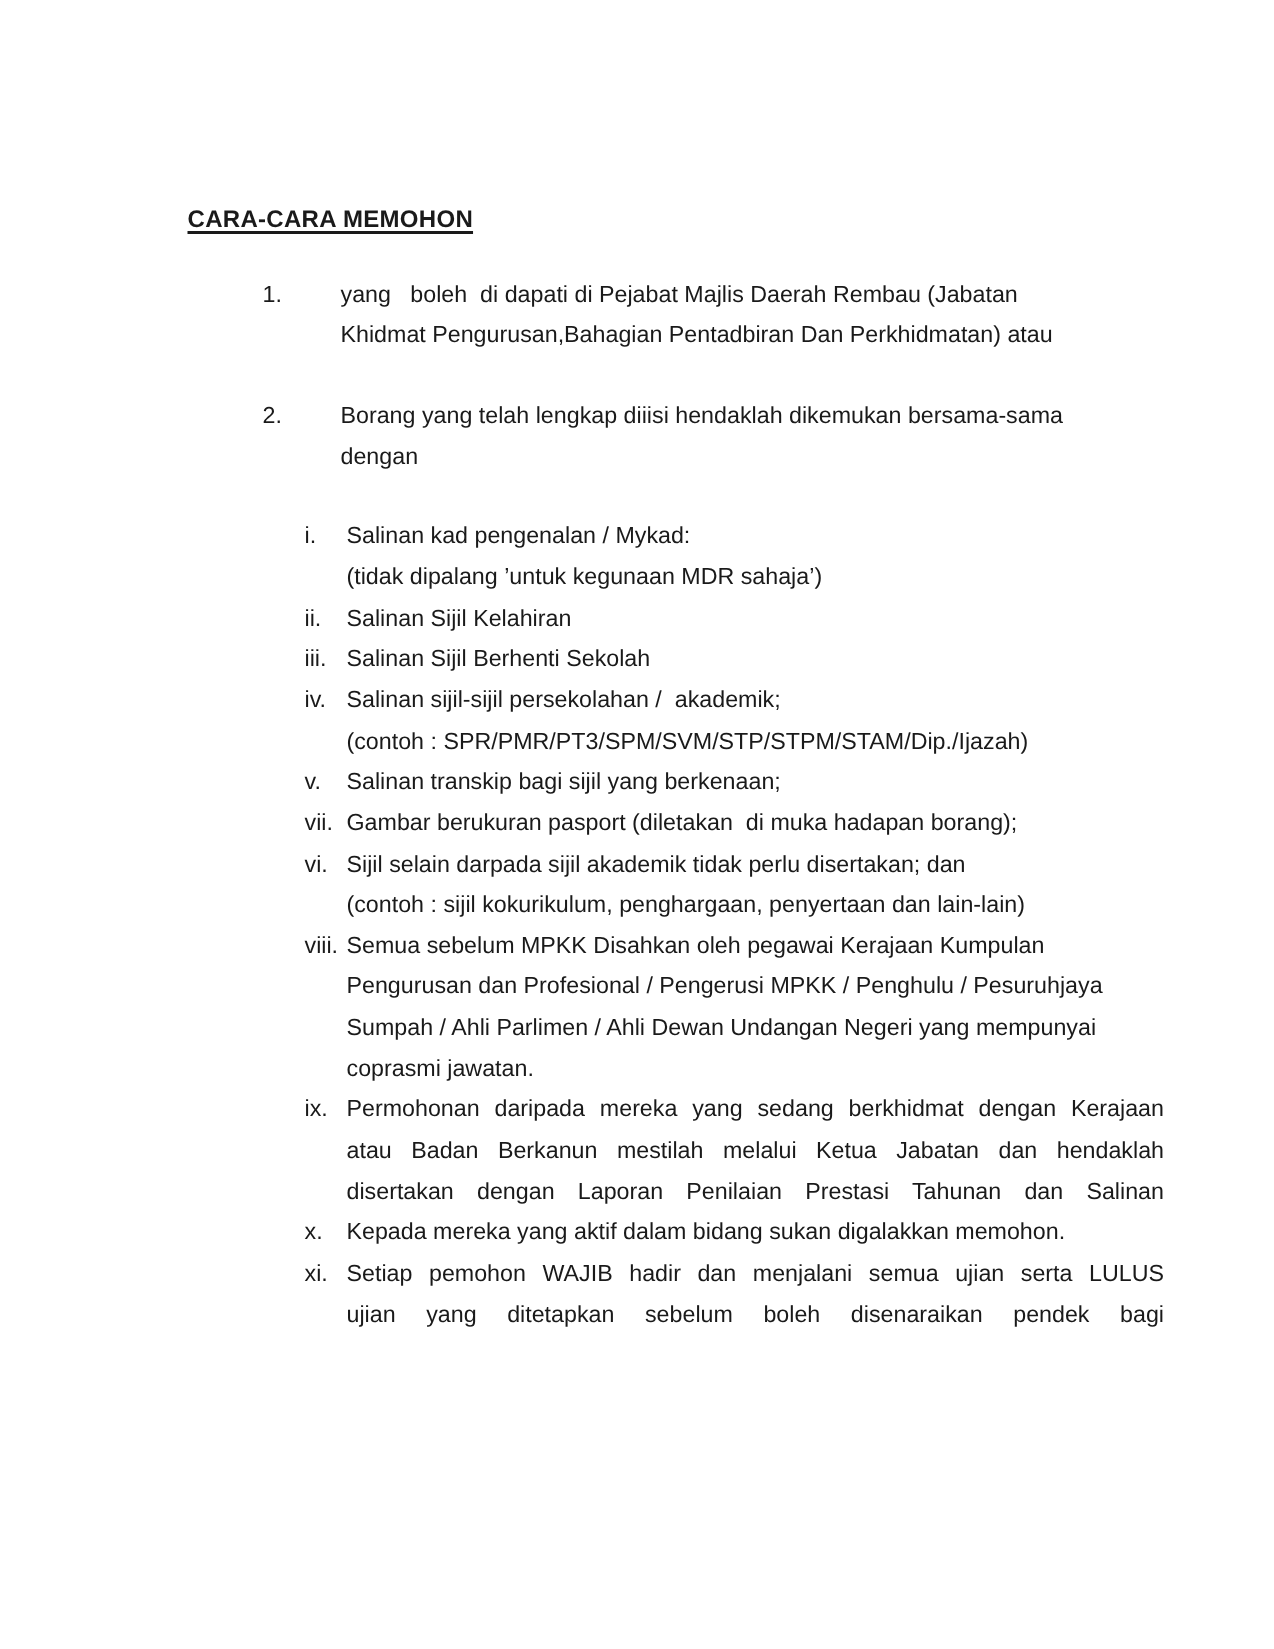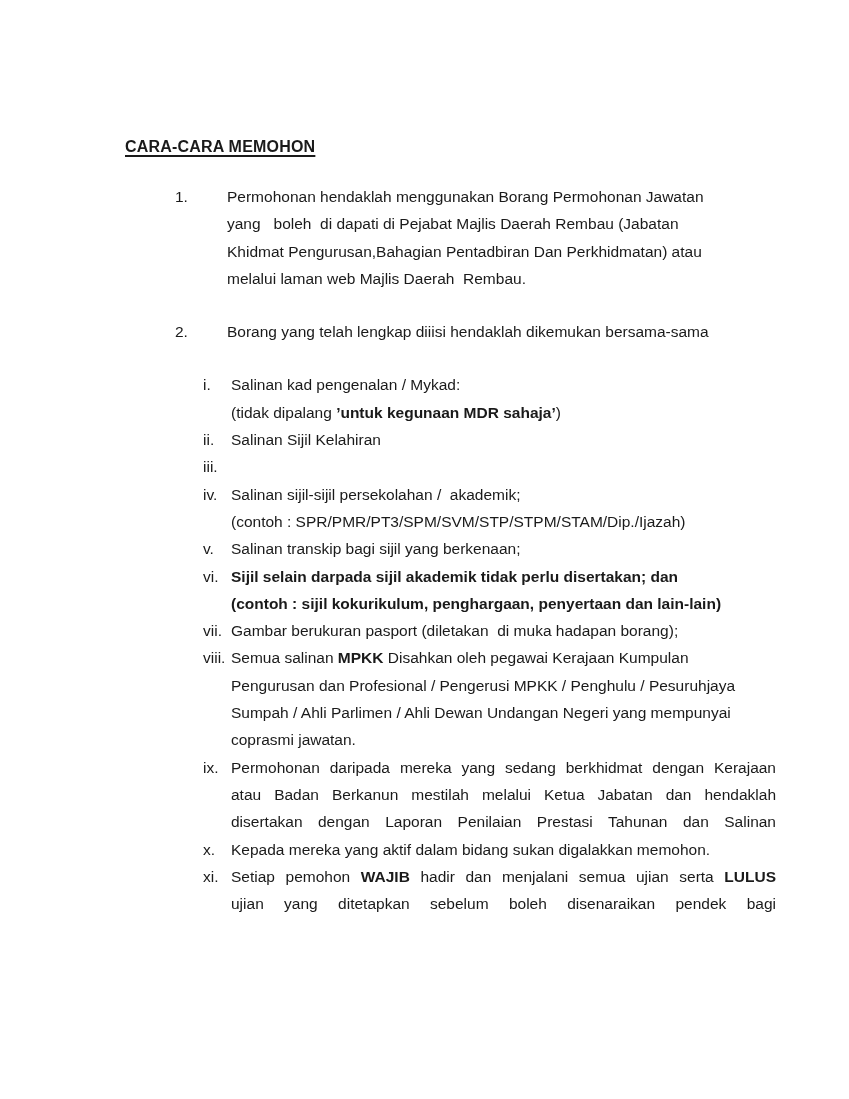--- a/index.html
+++ b/index.html
@@ -33,92 +33,94 @@
   .line {
     height: 27.3px;
     line-height: 27.3px;
     white-space: pre;
   }
   .line.just {
     white-space: normal;
     text-align: justify;
     text-align-last: justify;
   }
-  .b { font-weight: bold; margin-top: 13px; }
+  .b { font-weight: normal; margin-top: 13px; }
 </style>
 </head>
 <body>
 
 <div class="page">
   <div class="content">
     <h1 class="title">CARA-CARA MEMOHON</h1>
     <div id="main-items">
         <div class="main-item">
           <div class="num">1.</div>
           <div class="text">
-            <div class="line">Permohonan hendaklah menggunakan Borang Permohonan Jawatan</div>
             <div class="line">yang   boleh  di dapati di Pejabat Majlis Daerah Rembau (Jabatan</div>
             <div class="line">Khidmat Pengurusan,Bahagian Pentadbiran Dan Perkhidmatan) atau</div>
-            <div class="line">melalui laman web Majlis Daerah  Rembau.</div>
           </div>
         </div>
         <div class="main-item">
           <div class="num">2.</div>
           <div class="text">
             <div class="line">Borang yang telah lengkap diiisi hendaklah dikemukan bersama-sama</div>
+            <div class="line">dengan</div>
           </div>
         </div>
       </div>
     <div id="sub-items">
         <div class="sub-item">
           <div class="num">i.</div>
           <div class="text">
             <div class="line"><span>Salinan kad pengenalan / Mykad:</span></div>
             <div class="line"><span>(tidak dipalang </span><span class="b">’untuk kegunaan MDR sahaja’</span><span>)</span></div>
           </div>
         </div>
         <div class="sub-item">
           <div class="num">ii.</div>
           <div class="text">
             <div class="line"><span>Salinan Sijil Kelahiran</span></div>
           </div>
         </div>
         <div class="sub-item">
           <div class="num">iii.</div>
+          <div class="text">
+            <div class="line"><span>Salinan Sijil Berhenti Sekolah</span></div>
+          </div>
         </div>
         <div class="sub-item">
           <div class="num">iv.</div>
           <div class="text">
             <div class="line"><span>Salinan sijil-sijil persekolahan /  akademik;</span></div>
             <div class="line"><span>(contoh : SPR/PMR/PT3/SPM/SVM/STP/STPM/STAM/Dip./Ijazah)</span></div>
           </div>
         </div>
         <div class="sub-item">
           <div class="num">v.</div>
           <div class="text">
             <div class="line"><span>Salinan transkip bagi sijil yang berkenaan;</span></div>
           </div>
         </div>
         <div class="sub-item">
+          <div class="num">vii.</div>
+          <div class="text">
+            <div class="line"><span>Gambar berukuran pasport (diletakan  di muka hadapan borang);</span></div>
+          </div>
+        </div>
+        <div class="sub-item">
           <div class="num">vi.</div>
           <div class="text">
             <div class="line"><span class="b">Sijil selain darpada sijil akademik tidak perlu disertakan; dan</span></div>
             <div class="line"><span class="b">(contoh : sijil kokurikulum, penghargaan, penyertaan dan lain-lain)</span></div>
           </div>
         </div>
         <div class="sub-item">
-          <div class="num">vii.</div>
-          <div class="text">
-            <div class="line"><span>Gambar berukuran pasport (diletakan  di muka hadapan borang);</span></div>
-          </div>
-        </div>
-        <div class="sub-item">
           <div class="num">viii.</div>
           <div class="text">
-            <div class="line"><span>Semua salinan </span><span class="b">MPKK</span><span> Disahkan oleh pegawai Kerajaan Kumpulan</span></div>
+            <div class="line"><span>Semua sebelum </span><span class="b">MPKK</span><span> Disahkan oleh pegawai Kerajaan Kumpulan</span></div>
             <div class="line"><span>Pengurusan dan Profesional / Pengerusi MPKK / Penghulu / Pesuruhjaya</span></div>
             <div class="line"><span>Sumpah / Ahli Parlimen / Ahli Dewan Undangan Negeri yang mempunyai</span></div>
             <div class="line"><span>coprasmi jawatan.</span></div>
           </div>
         </div>
         <div class="sub-item">
           <div class="num">ix.</div>
           <div class="text">
             <div class="line just"><span>Permohonan daripada mereka yang sedang berkhidmat dengan Kerajaan</span></div>
             <div class="line just"><span>atau Badan Berkanun mestilah melalui Ketua Jabatan dan hendaklah</span></div>

